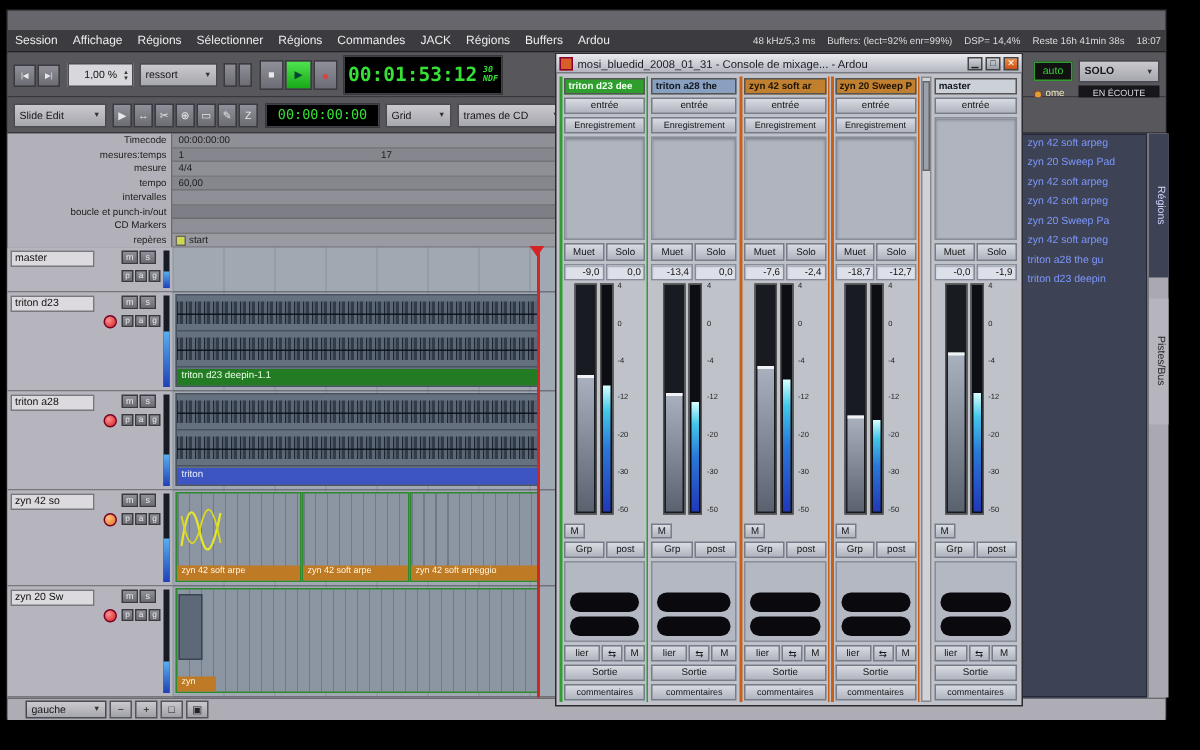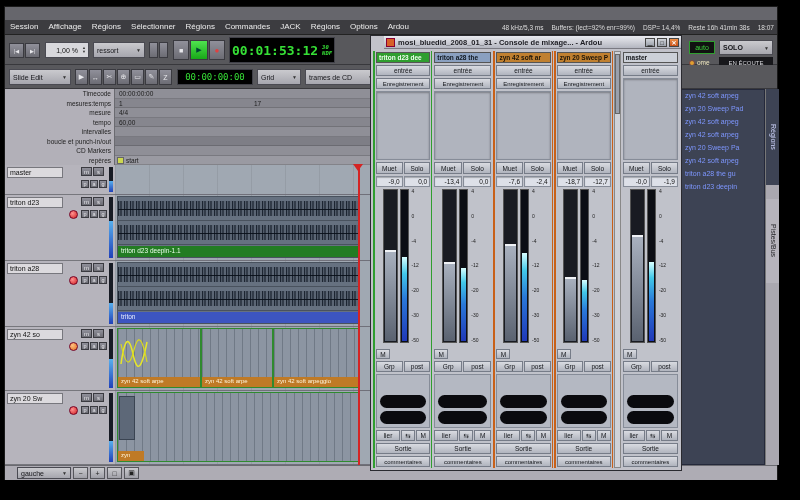--- a/index.html
+++ b/index.html
@@ -84,22 +84,22 @@
   .rpanel{position:absolute;left:676px;top:82px;width:98px;height:376px;display:flex;z-index:1}
   .rlist{width:84px;background:#3d4354;border:1px solid #24283a;overflow:hidden}
   .ritem{height:13px;font-size:7px;color:#7e97ff;padding:2px 0 0 3px;white-space:nowrap;overflow:hidden}
   .rtabs{width:14px;background:#aaa8b0;display:flex;flex-direction:column;border-left:1px solid #777}
   .rtab{writing-mode:vertical-rl;font-size:7px;padding:6px 2px;text-align:center;white-space:nowrap;overflow:hidden}
   .rtab.sel{background:#3d4354;color:#d0d6ff;height:96px}
   .rtab.idle{background:#b6b4bc;color:#26262a;height:84px;margin-top:14px}
 
   
   .mixer{position:absolute;left:370px;top:35px;width:312px;height:436px;background:#c2c2ca;border:1px solid #2a2a30;z-index:10}
-  .mx-title{position:absolute;left:13px;top:0;right:0;height:13px;background:linear-gradient(#e9eaef,#b4b6c0);
-            border-bottom:1px solid #7a7a82;display:flex;align-items:center;font-size:7.5px;font-weight:bold;color:#1c1c22;
+  .mx-title{position:absolute;left:0;top:0;right:0;height:13px;background:linear-gradient(#e9eaef,#b4b6c0);
+            border-bottom:1px solid #7a7a82;display:flex;align-items:center;font-size:7.5px;font-weight:normal;color:#1c1c22;
             padding-left:14px;white-space:nowrap;overflow:hidden}
   .mx-title .ticon{position:absolute;left:2px;top:2px;width:9px;height:9px;background:#d86028;border:1px solid #803}
   .mx-strips{position:absolute;left:0;top:13px;right:0;bottom:0;display:flex;gap:1px;padding:2px}
   .strip{width:60px;display:flex;flex-direction:column;gap:2px;background:#c0c2ca;padding:1px}
   .strip.green-frame{border-left:2px solid #2f9e2f;border-right:1px solid #2f9e2f}
   .strip.orange-frame{border-left:2px solid #c86018;border-right:1px solid #c86018}
   .s-tab{height:11px;font-size:6.5px;font-weight:bold;display:flex;align-items:center;padding-left:2px;
          white-space:nowrap;overflow:hidden;border:1px solid #555}
   .mx-btn{background:linear-gradient(#d9dbe1,#b0b4be);border:1px solid #767c88;font-size:6.5px;color:#14161a;
           display:flex;align-items:center;justify-content:center;overflow:hidden;white-space:nowrap}
@@ -131,21 +131,21 @@
 
   <div class="menubar">
     <span class="menu-item">Session</span>
     <span class="menu-item">Affichage</span>
     <span class="menu-item">Régions</span>
     <span class="menu-item">Sélectionner</span>
     <span class="menu-item">Régions</span>
     <span class="menu-item">Commandes</span>
     <span class="menu-item">JACK</span>
     <span class="menu-item">Régions</span>
-    <span class="menu-item">Options</span>
+    <span class="menu-item">Buffers</span>
     <span class="menu-item">Ardou</span>
     <span class="statusline">
       <span>48 kHz/5,3 ms</span>
       <span>Buffers: (lect=92% enr=99%)</span>
       <span>DSP= 14,4%</span>
       <span>Reste 16h 41min 38s</span>
       <span>18:07</span>
     </span>
   </div>
 

